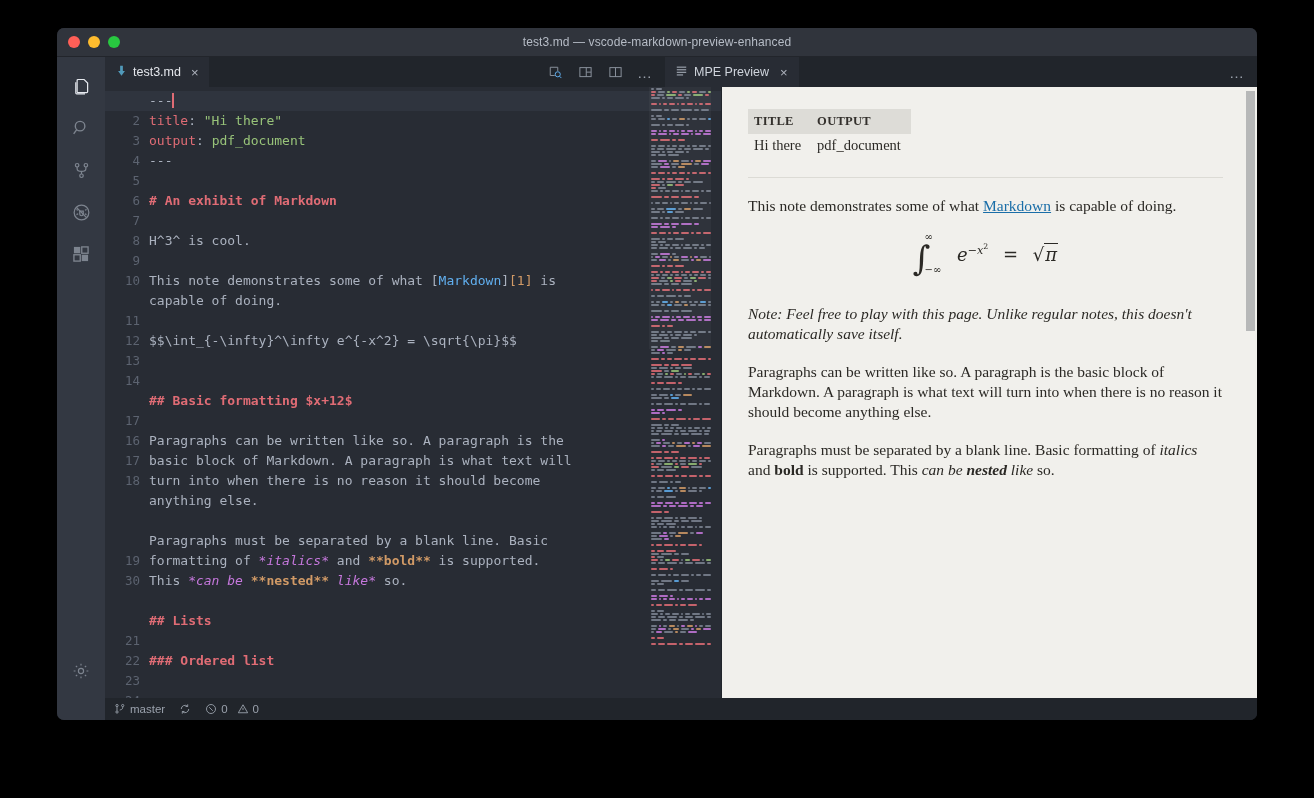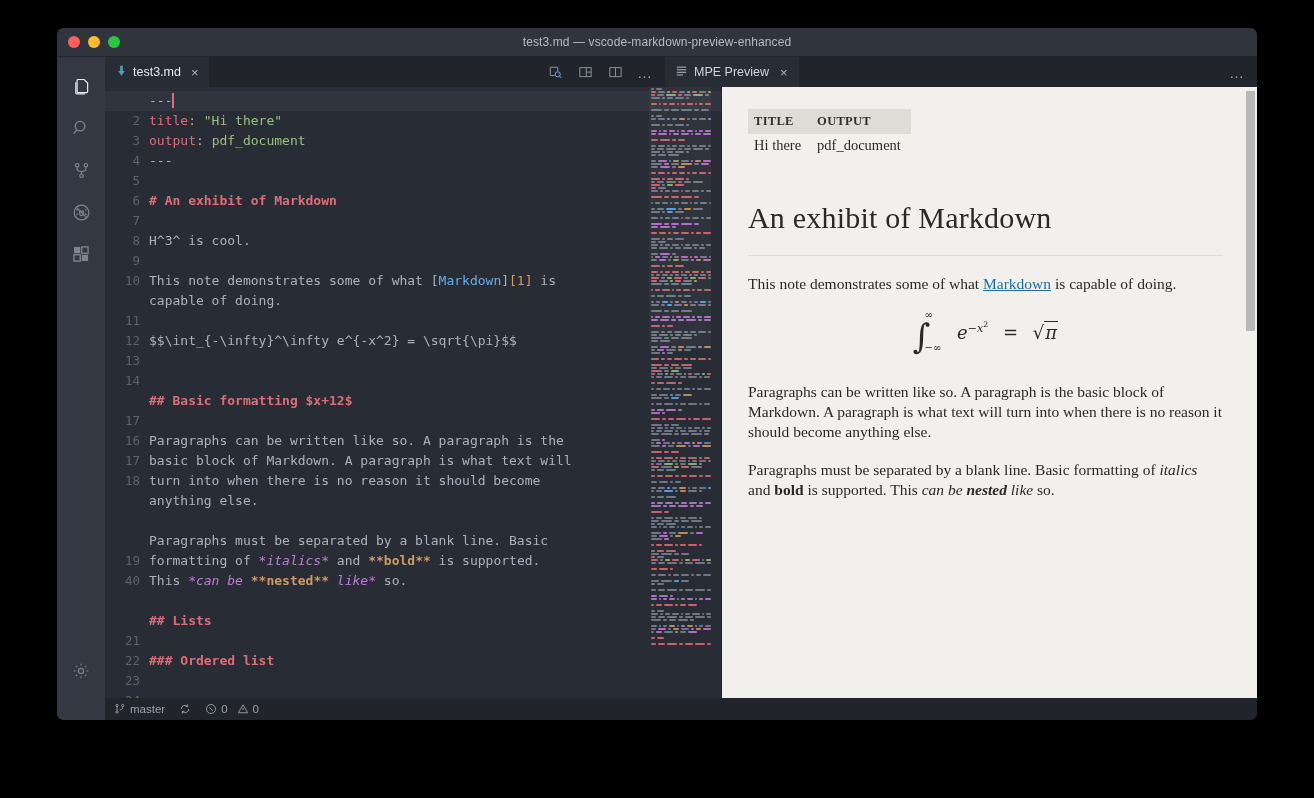--- a/index.html
+++ b/index.html
@@ -311,21 +311,21 @@
                 <div class="gline">14</div>
                 <div class="gline"></div>
                 <div class="gline">17</div>
                 <div class="gline">16</div>
                 <div class="gline">17</div>
                 <div class="gline">18</div>
                 <div class="gline"></div>
                 <div class="gline"></div>
                 <div class="gline"></div>
                 <div class="gline">19</div>
-                <div class="gline">40</div>
+                <div class="gline">30</div>
                 <div class="gline"></div>
                 <div class="gline"></div>
                 <div class="gline">21</div>
                 <div class="gline">22</div>
                 <div class="gline">23</div>
                 <div class="gline">24</div>
               </div>
             <div class="code" id="codebody"><div class="cl cur"><span class="t-dash">---</span><span class="cursor"></span></div><div class="cl"><span class="t-key">title</span><span class="t-punct">: </span><span class="t-str">"Hi there"</span></div><div class="cl"><span class="t-key">output</span><span class="t-punct">: </span><span class="t-str">pdf_document</span></div><div class="cl"><span class="t-dash">---</span></div><div class="cl">&nbsp;</div><div class="cl"><span class="t-head"># An exhibit of Markdown</span></div><div class="cl">&nbsp;</div><div class="cl"><span>H^3^ is cool.</span></div><div class="cl">&nbsp;</div><div class="cl multi"><span>This note demonstrates some of what </span><span class="t-punct">[</span><span class="t-link">Markdown</span><span class="t-punct">]</span><span class="t-ref">[1]</span><span> is
 capable of doing.</span></div><div class="cl">&nbsp;</div><div class="cl"><span>$$\int_{-\infty}^\infty e^{-x^2} = \sqrt{\pi}$$</span></div><div class="cl">&nbsp;</div><div class="cl">&nbsp;</div><div class="cl"><span class="t-head">## Basic formatting $x+12$</span></div><div class="cl">&nbsp;</div><div class="cl multi"><span>Paragraphs can be written like so. A paragraph is the
 basic block of Markdown. A paragraph is what text will
@@ -1414,33 +1414,33 @@
               </tr>
                 </thead>
               <tbody>
                   <tr>
                 <td>Hi there</td>
                 <td>pdf_document</td>
               </tr>
                 </tbody>
             </table>
 
-            <h1 class="mpe">An exhibit of Markdown</h1>
             <div class="hr-rule"></div>
 
 
             <p class="mpe"><span>This note demonstrates some of what </span><a class="mlink" href="#">Markdown</a><span> is capable of doing.</span></p>
 
             <div class="mathblock">
               <span class="intg">∫</span><span class="lim"><span class="top">∞</span><span class="bot">−∞</span></span>
               <span style="margin-left:10px"><span class="mi">e</span><sup style="font-size:.62em"><span class="mi">−x</span><sup style="font-size:.7em">2</sup></sup></span>
               <span style="margin-left:9px">=</span>
               <span style="margin-left:9px"><span>√</span><span style="border-top:1px solid #2b2925;padding:0 1px" class="mi">π</span></span>
             </div>
 
+            <p class="mpe note">Note: Feel free to play with this page. Unlike regular notes, this doesn't automatically save itself.</p>
 
 
             <p class="mpe">Paragraphs can be written like so. A paragraph is the basic block of Markdown. A paragraph is what text will turn into when there is no reason it should become anything else.</p>
 
             <p class="mpe"><span>Paragraphs must be separated by a blank line. Basic formatting of </span><em>italics</em><span> and </span><strong>bold</strong><span> is supported. This </span><em><span>can be </span><strong>nested</strong><span> like</span></em><span> so.</span></p>
           </div>
           <div class="prev-scroll"></div>
         </div>
       </div>
 

